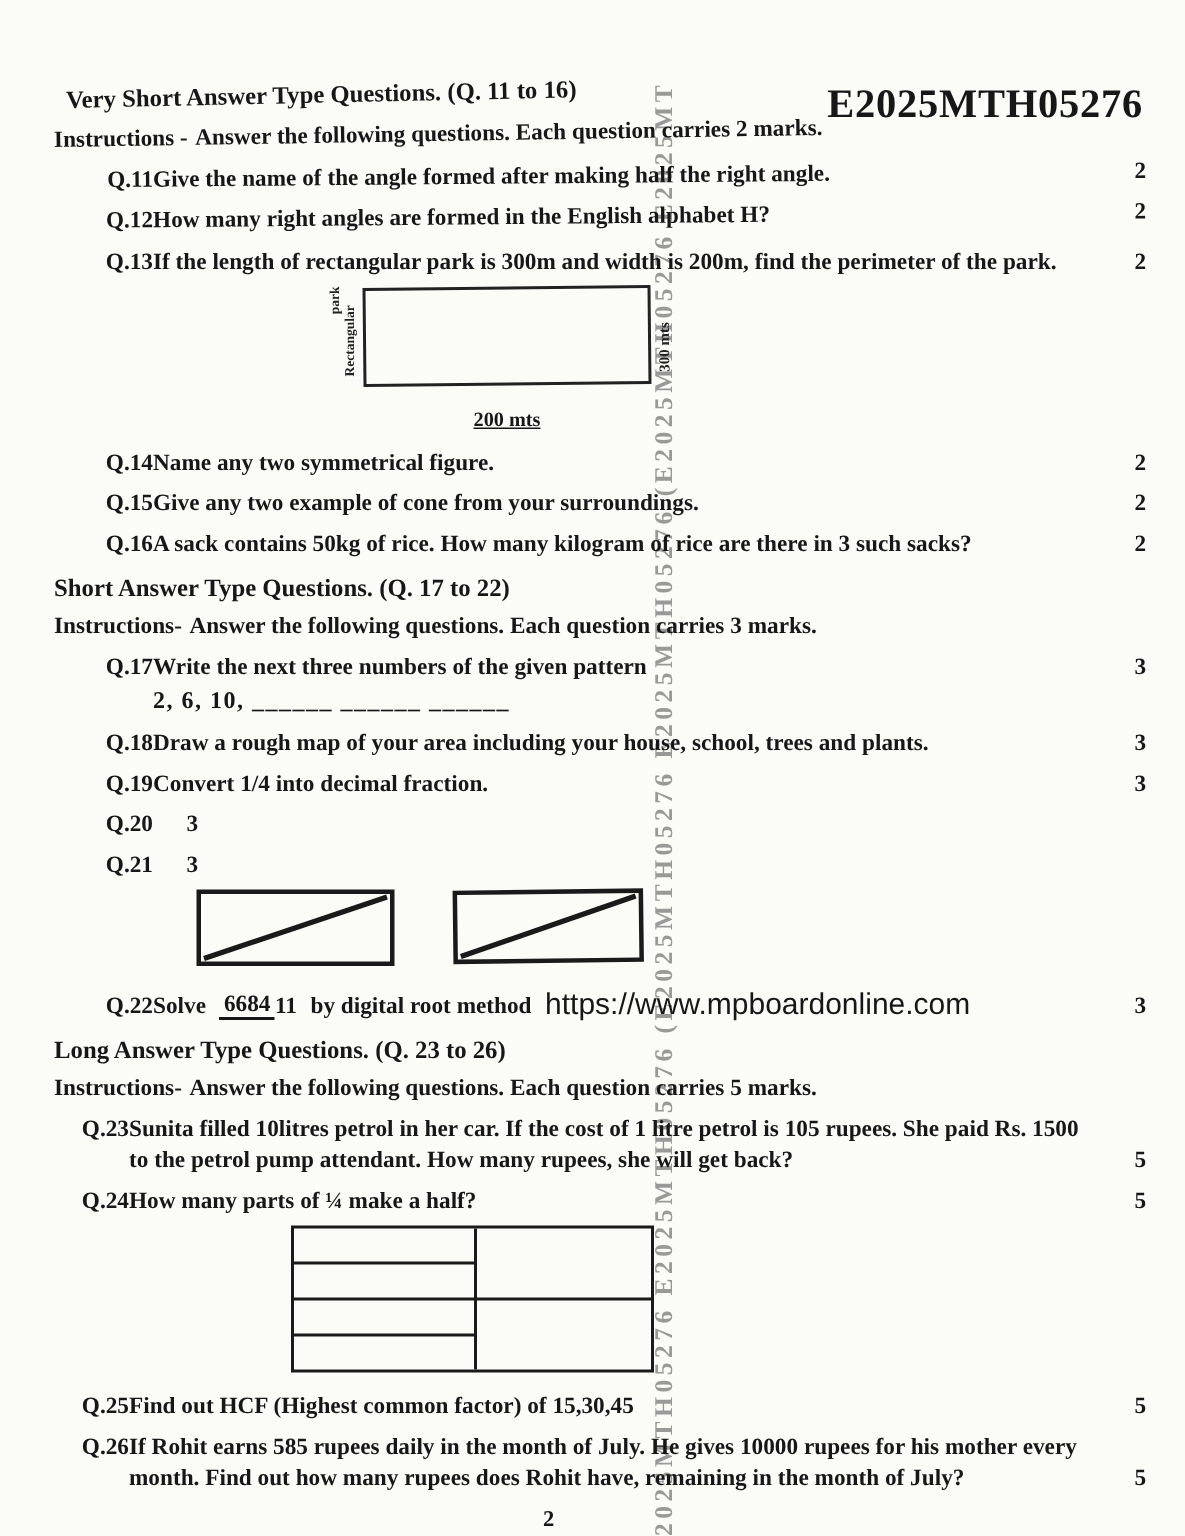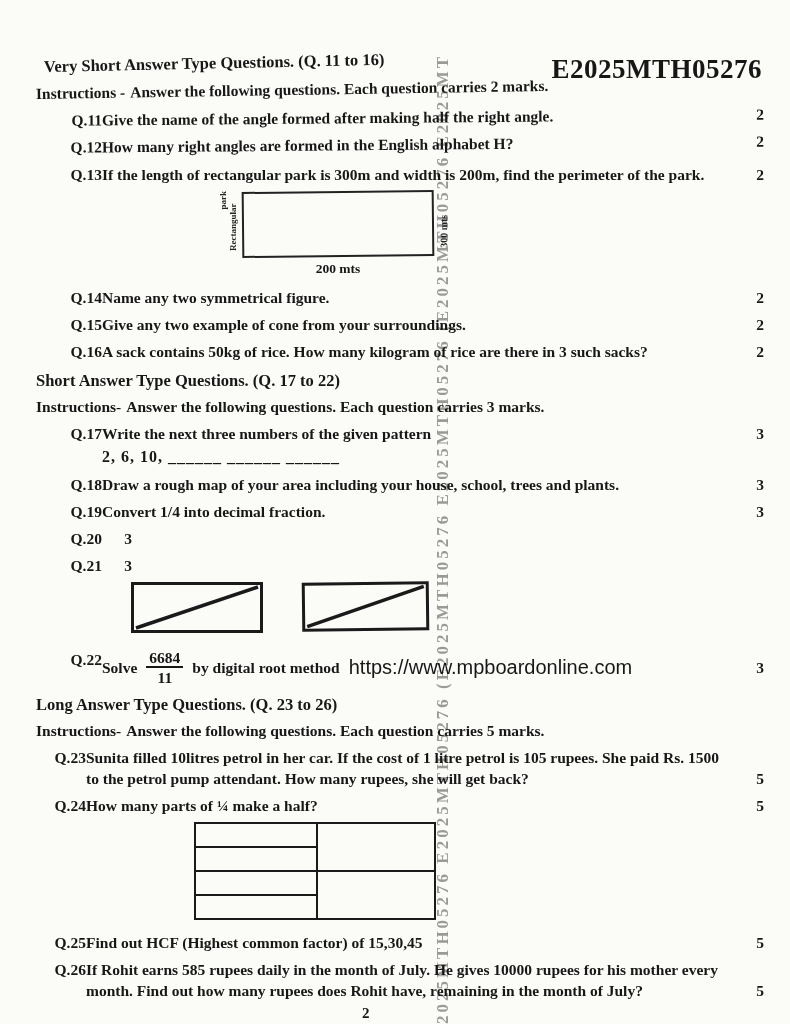--- a/index.html
+++ b/index.html
@@ -47,32 +47,32 @@
   
   .fig13 { display:flex; margin:2px 0 10px 182px; }
   .fig13-left { display:flex; align-items:flex-start; margin-right:4px; }
   .vlabel { writing-mode:vertical-rl; transform:rotate(180deg);
             font-size:9px; font-weight:bold; line-height:10px; color:#222; }
   .vlabel.tall { height:60px; }
   .fig13-main { }
   .fig13-rect { position:relative; width:188px; height:62px;
                 border:2.5px solid #222; transform:rotate(-0.6deg); }
   .fig13-rect .vlabel.right { position:absolute; right:-17px; top:8px; font-size:10px; height:48px; }
-  .fig13-bottom { text-align:center; font-size:13.5px; font-weight:bold; margin-top:4px; }
+  .fig13-bottom { text-align:center; font-size:13.5px; font-weight:bold; margin-top:15px;text-decoration:underline; }
 
   
   .fig21 { display:flex; margin:4px 0 16px 95px; }
   .tally-box { position:relative; width:126px; height:45px; border:3px solid #1a1a1a; }
   .tally-box svg { position:absolute; left:0; top:0; width:100%; height:100%; }
   .tally-box.t2 { width:121px; height:43px; margin-left:39px; transform:rotate(-0.7deg); }
 
   
   .q22-line { display:flex; align-items:center; }
   .q22-line .piece { margin-right:9px; }
-  .frac { display:inline-flex; flex-direction:column; align-items:center;
+  .frac { display:inline-flex; flex-direction:row; align-items:center;
           line-height:1.1; font-weight:bold; margin-right:9px; }
   .frac .fnum { border-bottom:2px solid #171717; padding:0 3px 0; }
   .frac .fden { padding-top:1px; }
   .url { font-family:"Liberation Sans", sans-serif; font-weight:normal; font-size:20px; }
 
   
   .fig24 { display:flex; width:238px; height:94px; border:2.5px solid #1a1a1a;
            margin:4px 0 12px 158px; background:transparent; }
   .g-left { width:120px; flex:none; border-right:2.5px solid #1a1a1a;
             display:flex; flex-direction:column; }

